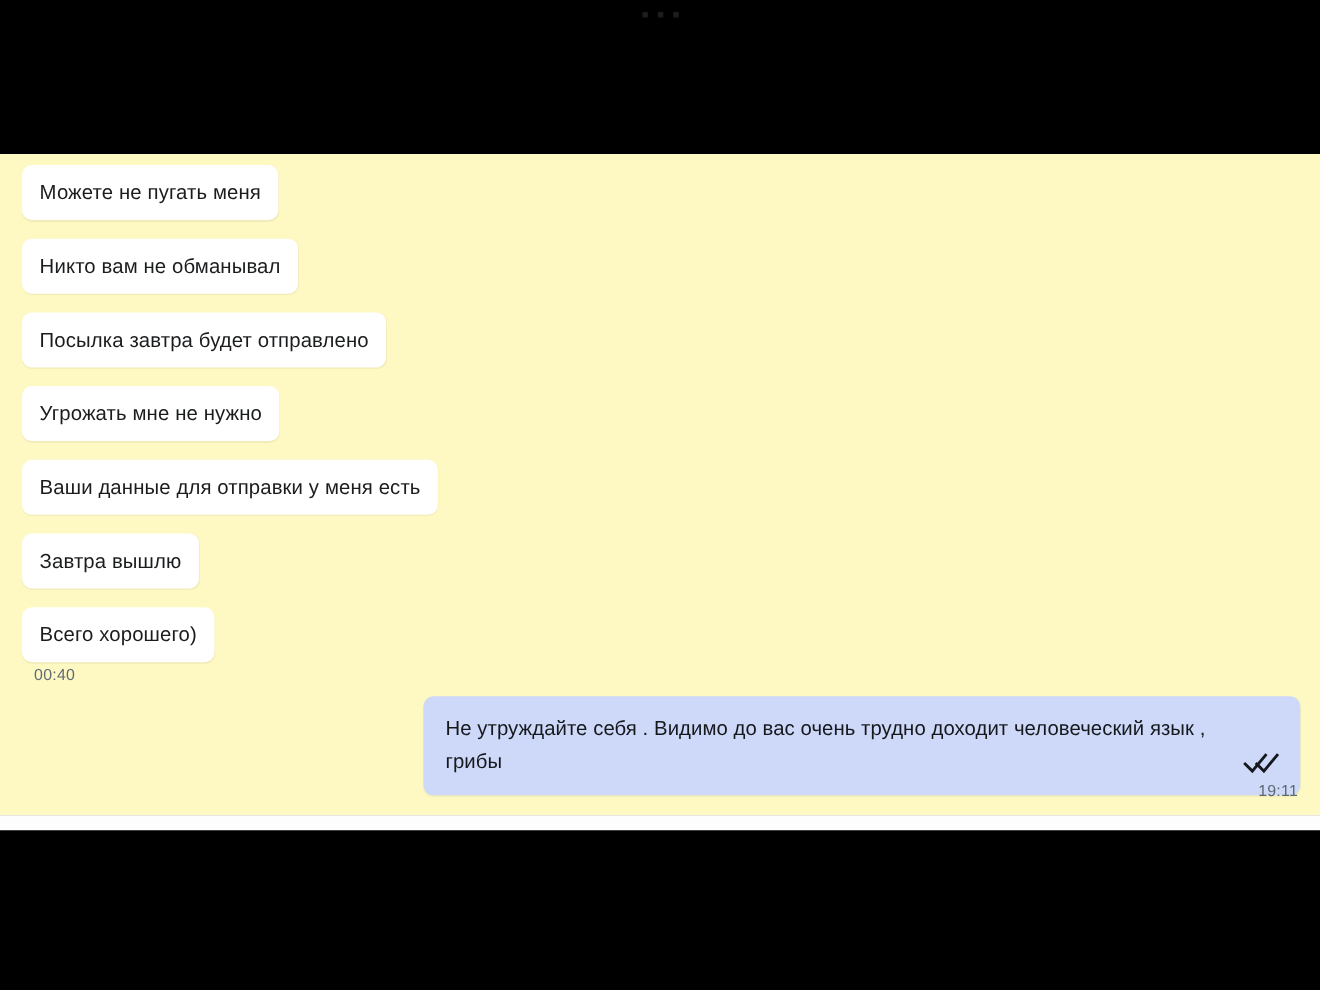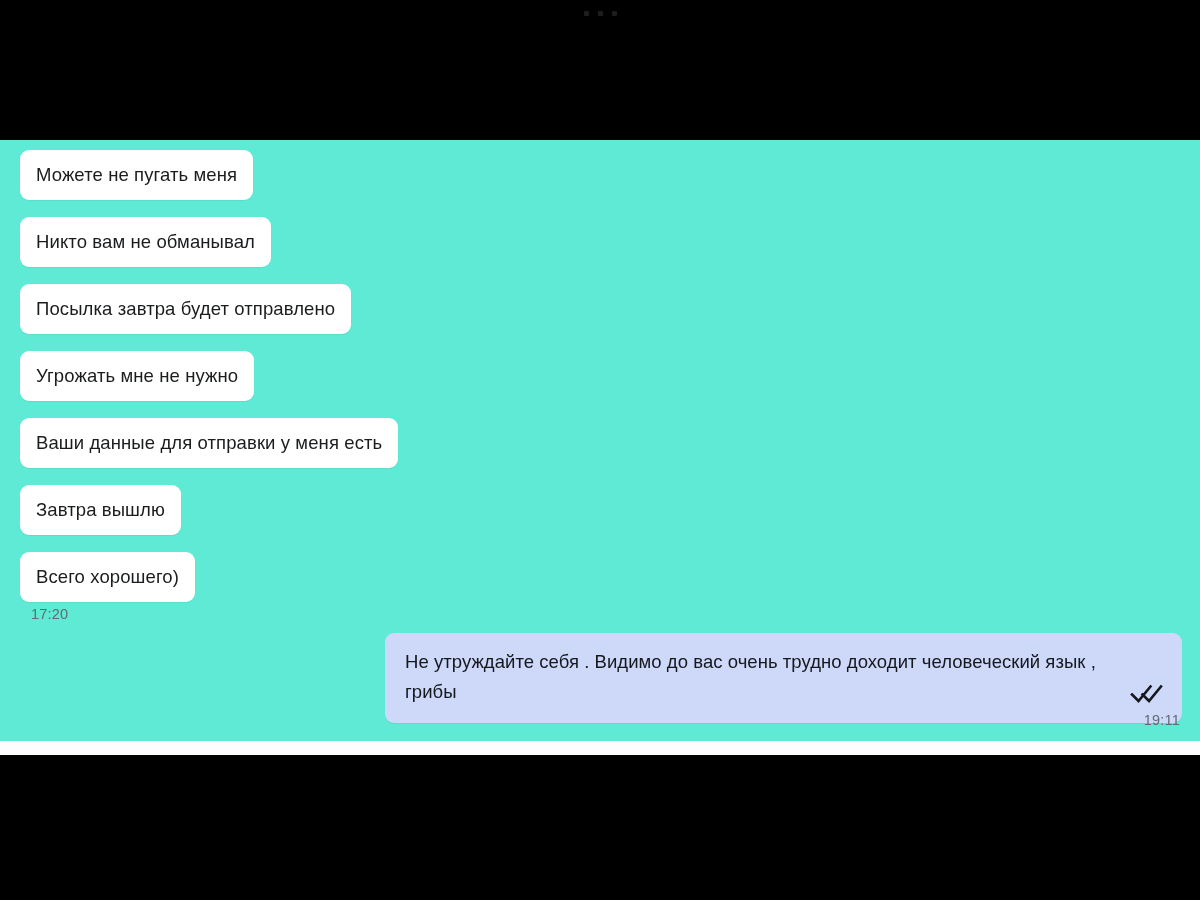--- a/index.html
+++ b/index.html
@@ -50,21 +50,21 @@
     border-radius: 1px;
   }
 
   
   .chat-area {
     position: absolute;
     left: 0;
     top: 140px;
     width: 1200px;
     height: 601px;
-    background: #5eead4;
+    background: #fef9c3;
     overflow: hidden;
   }
 
   .msg-row {
     position: absolute;
     display: flex;
   }
   .msg-row.incoming { left: 20px; }
   .msg-row.outgoing { right: 18px; }
 
@@ -191,21 +191,21 @@
         <span class="text">Завтра вышлю</span>
       </div>
     </div>
 
     <div class="msg-row incoming" style="top:412px;">
       <div class="bubble in">
         <span class="text">Всего хорошего)</span>
       </div>
     </div>
 
-    <div class="timestamp left" style="top:466px;">17:20</div>
+    <div class="timestamp left" style="top:466px;">00:40</div>
 
     <div class="msg-row outgoing" style="top:493px;">
       <div class="bubble out">
         <span class="text"><span>Не утруждайте себя . Видимо до вас очень трудно доходит человеческий язык , грибы</span><br></span>
         <span class="read-ticks">
           <svg width="34" height="22" viewBox="0 0 34 22" xmlns="http://www.w3.org/2000/svg">
             <path d="M2 11.5 L8.5 18 L20.5 3.5" fill="none" stroke="#15181c" stroke-width="2.6" stroke-linecap="square" stroke-linejoin="miter"></path>
             <path d="M12.5 11.5 L19 18 L31 3.5" fill="none" stroke="#15181c" stroke-width="2.6" stroke-linecap="square" stroke-linejoin="miter"></path>
           </svg>
         </span>

